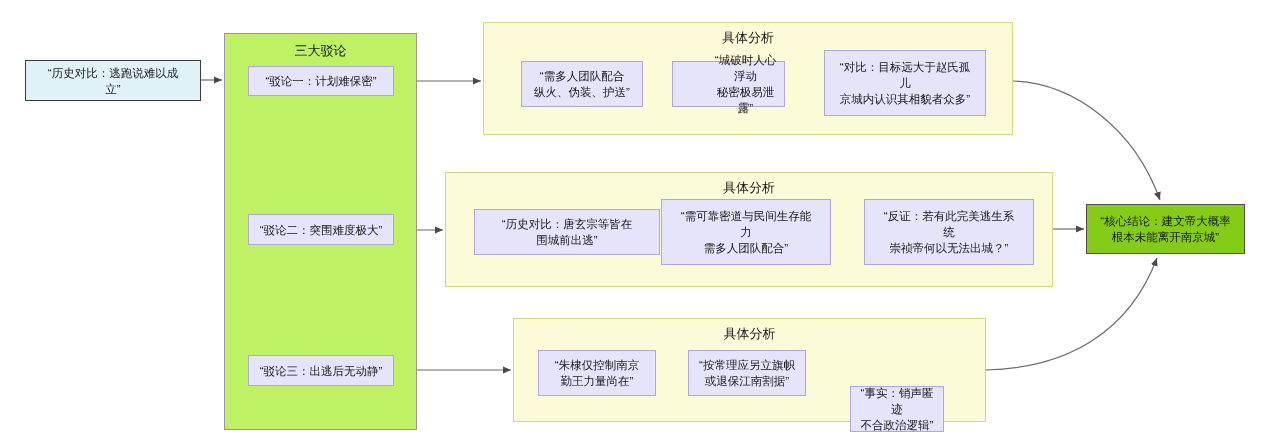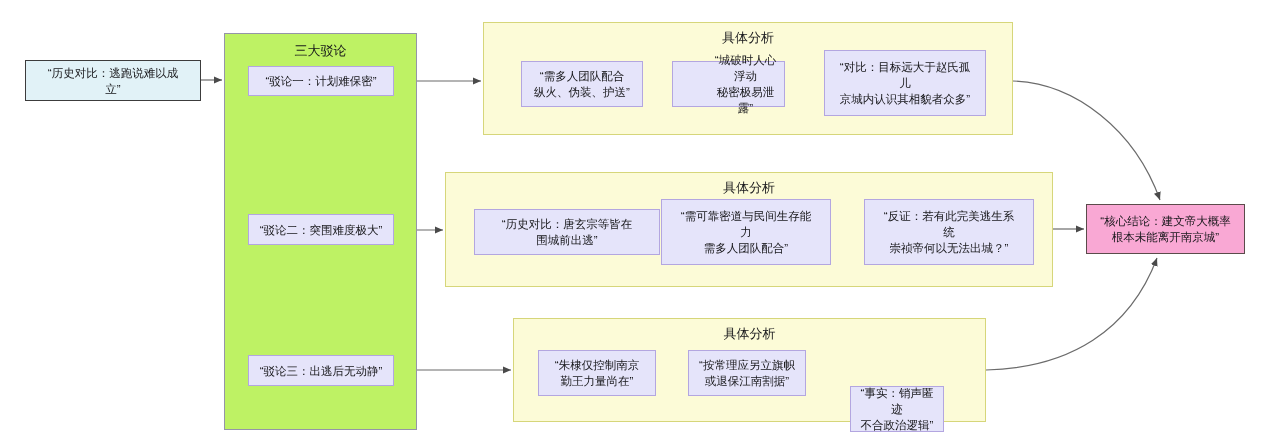--- a/index.html
+++ b/index.html
@@ -22,21 +22,21 @@
     white-space:pre-line;
     padding:2px 6px;
   }
   
   .node.start{
     background:#e1f2f7;
     border:1px solid #3c3c3c;
   }
   
   .node.conclusion{
-    background:#f9a8d4;
+    background:#84cc16;
     border:1.4px solid #5b4b4b;
   }
   
   .node.lav{
     background:#e5e4fa;
     border:1px solid #b3a6e0;
   }
 
   
   .cluster{

